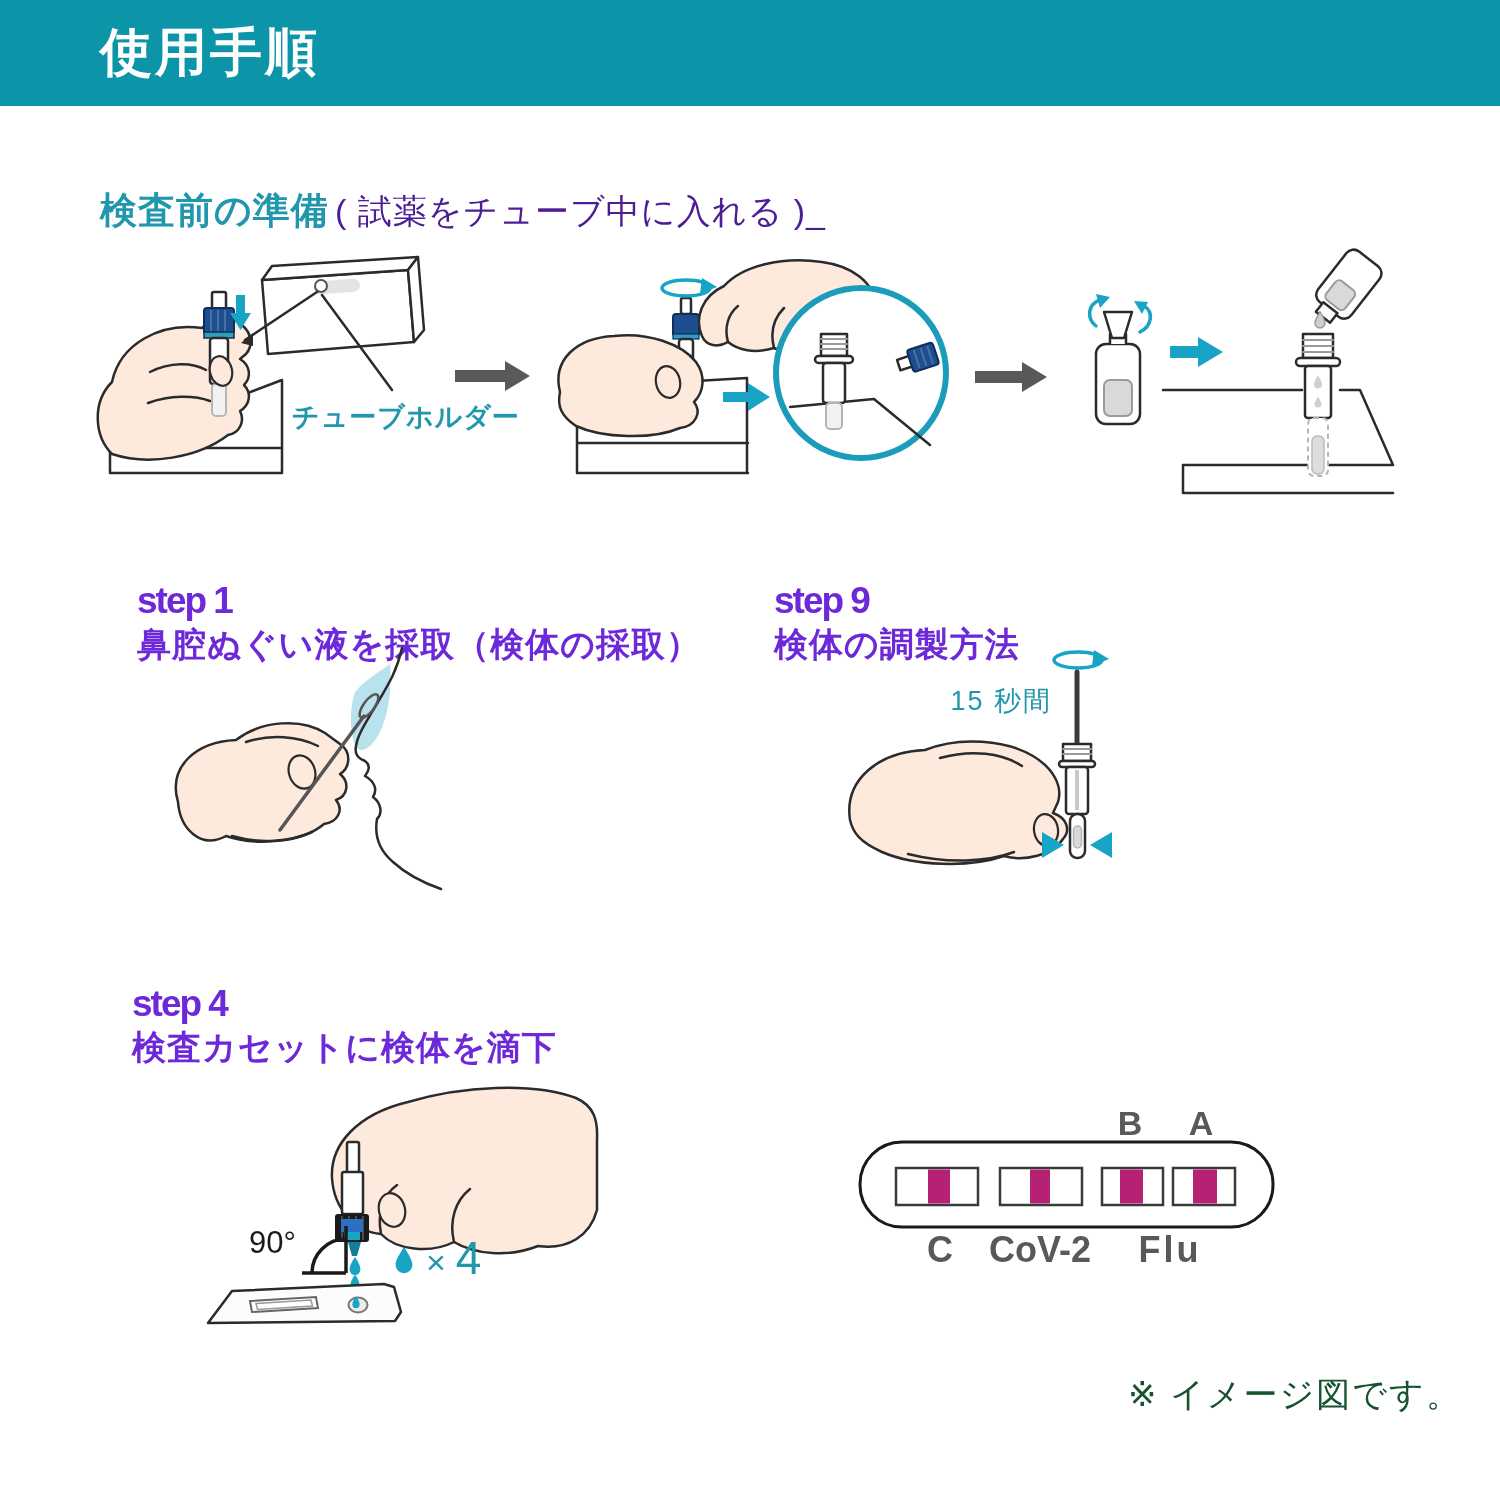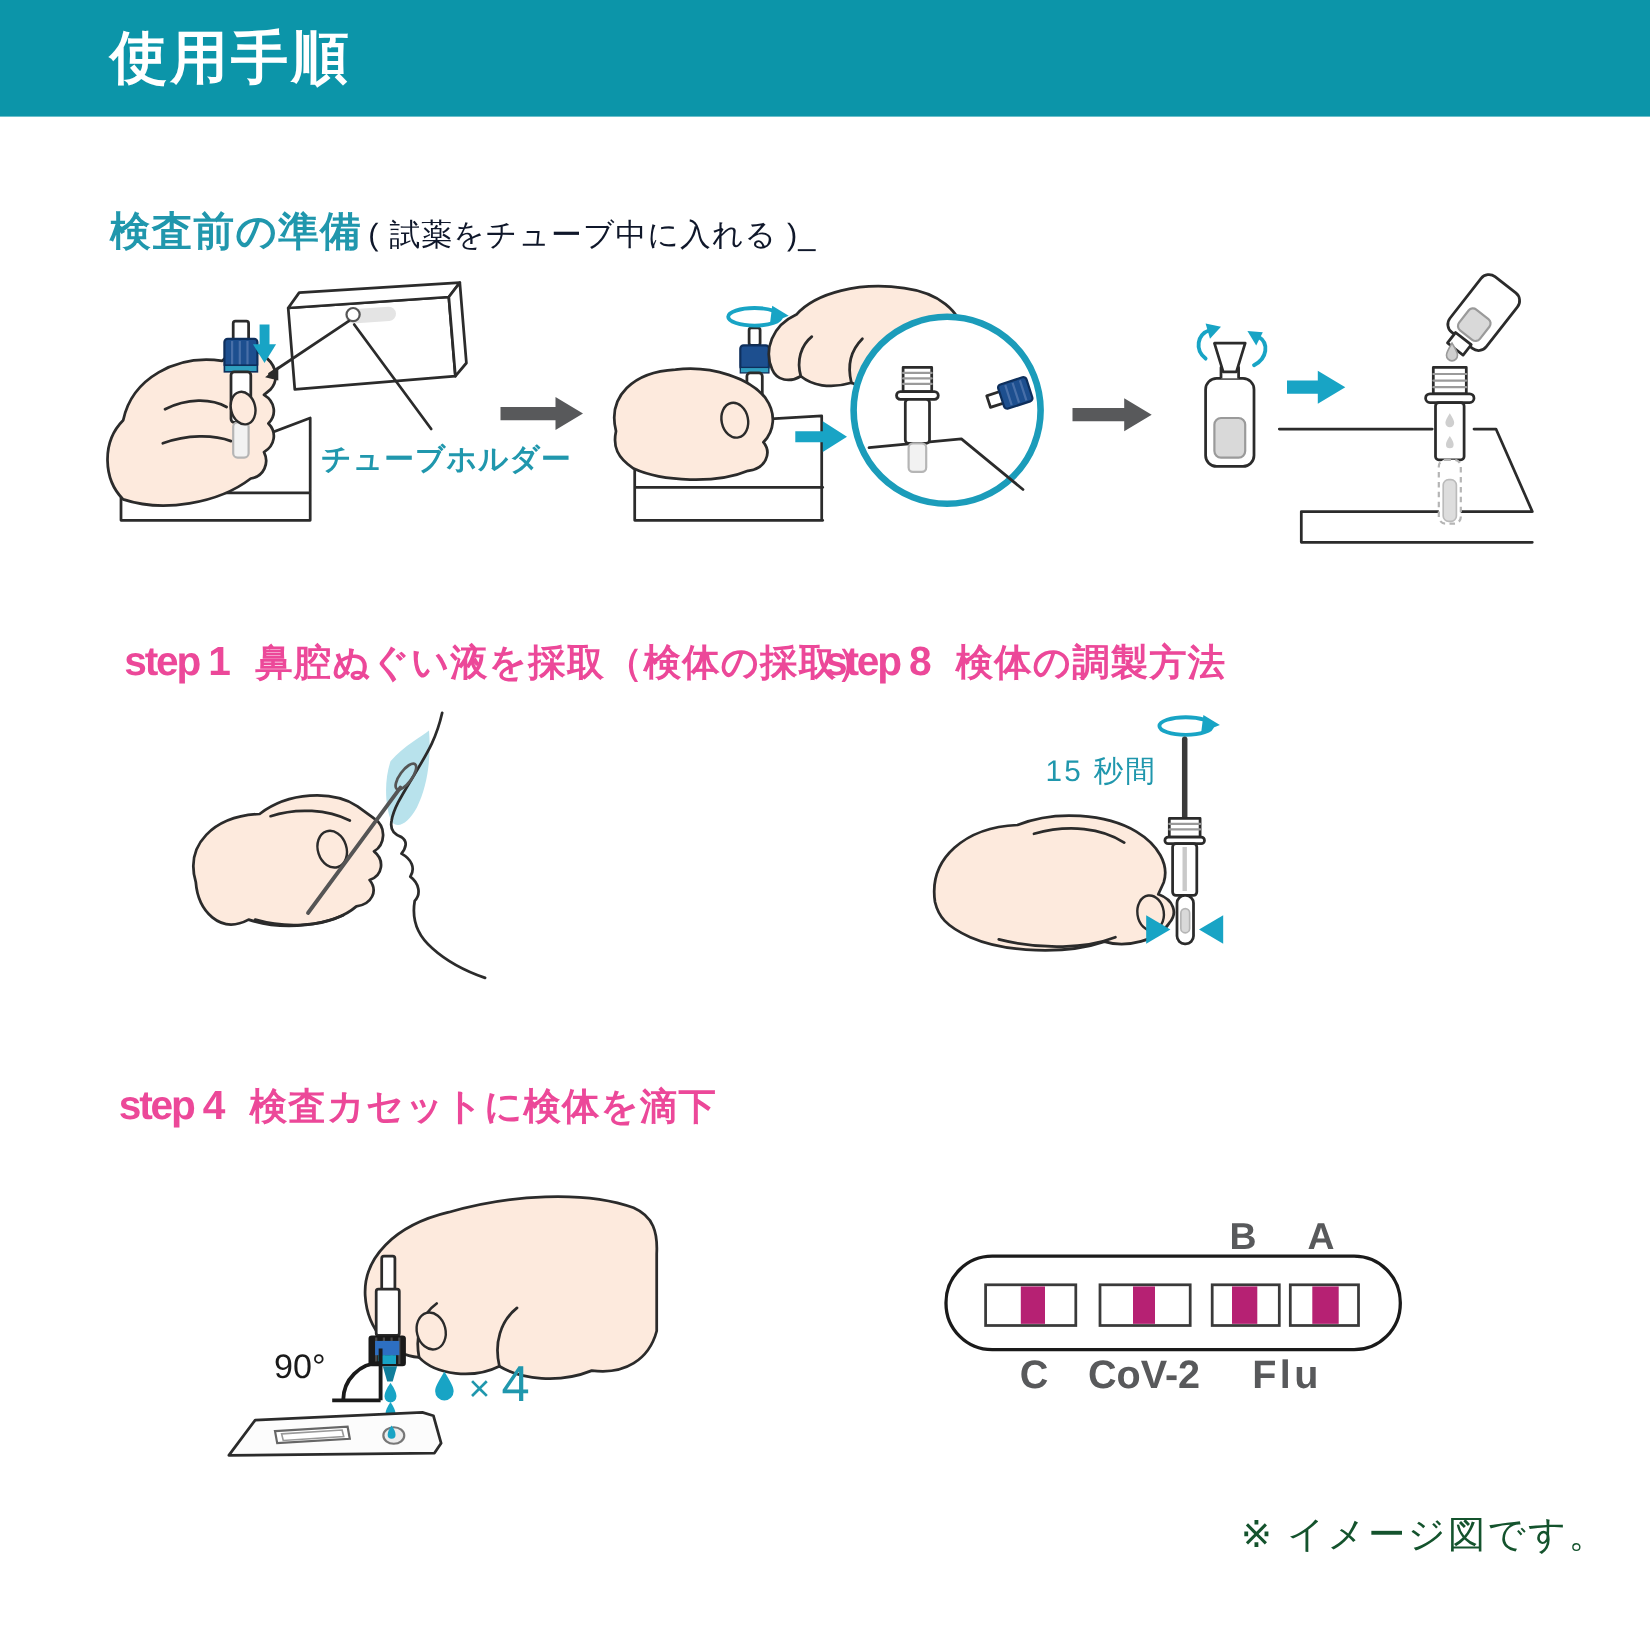--- a/index.html
+++ b/index.html
@@ -5,23 +5,23 @@
   html,body{margin:0;padding:0;background:#fff;}
   #canvas{position:relative;width:1500px;height:1500px;background:#ffffff;overflow:hidden;
           font-family:"Liberation Sans","DejaVu Sans",sans-serif;}
   .abs{position:absolute;}
   
   .header{left:0;top:0;width:1500px;height:106px;background:#0c95a9;display:flex;align-items:center;}
   .header-title{color:#ffffff;font-size:52px;font-weight:bold;letter-spacing:3px;margin-left:100px;}
   
   .prep-line{left:100px;top:186px;display:flex;align-items:baseline;white-space:nowrap;}
   .prep-head{color:#2097ad;font-size:37px;font-weight:bold;letter-spacing:1px;}
-  .prep-paren{color:#0f172a;font-size:28px;margin-left:6px;letter-spacing:1px;}
-  
-  .step-heading{display:flex;align-items:baseline;white-space:nowrap;color:#ec4899;}
+  .prep-paren{color:#4c1d95;font-size:34px;margin-left:6px;letter-spacing:1px;}
+  
+  .step-heading{display:flex;align-items:baseline;white-space:nowrap;color:#6d28d9;flex-direction:column;}
   .step-num{font-weight:800;font-size:37px;letter-spacing:-2px;}
   .step-title{font-weight:bold;font-size:34px;margin-left:24px;letter-spacing:1px;}
   .note{color:#14532d;font-size:34px;letter-spacing:2px;}
   
   .ln{stroke:#2b2b2b;stroke-width:2.5;fill:none;stroke-linecap:round;stroke-linejoin:round;}
   .lngray{stroke:#9a9a9a;stroke-width:2;fill:none;stroke-linecap:round;}
   .wh{fill:#ffffff;stroke:#2b2b2b;stroke-width:2.5;stroke-linejoin:round;}
   .whfade{fill:#f2f2f2;stroke:#b5b5b5;stroke-width:2;}
   .skin{fill:#fdeadd;stroke:#2b2b2b;stroke-width:2.5;stroke-linejoin:round;}
   .nail{fill:#fdeadd;stroke:#2b2b2b;stroke-width:2.2;}
@@ -152,21 +152,21 @@
         <path fill="#cfcfcf" transform="translate(1318,162) scale(.7)" d="M0,-8 C3,-3 5,0 5,3 A5,5 0 1 1 -5,3 C-5,0 -3,-3 0,-8 Z"></path>
       </g>
     </g>
   </svg>
 
   <div class="abs step-heading" style="left:113px;top:580px">
     <span class="step-num">step 1</span>
     <span class="step-title">鼻腔ぬぐい液を採取（検体の採取）</span>
   </div>
   <div class="abs step-heading" style="left:750px;top:580px">
-    <span class="step-num">step 8</span>
+    <span class="step-num">step 9</span>
     <span class="step-title">検体の調製方法</span>
   </div>
 
   <svg class="abs" style="left:150px;top:630px" width="400" height="300" viewBox="0 0 400 300">
     <path d="M205,62 C218,47 233,40 240,34 C242,58 239,84 229,104 C221,118 212,124 206,117 C200,104 199,80 205,62 Z" fill="#b8e2ec"></path>
     <path class="ln" stroke-width="3" d="M252,18 C247,40 240,52 228,72 C216,92 208,104 206,116 C204,126 210,129 215,131 C221,135 219,141 215,146 C224,151 228,159 223,167 C231,173 233,183 227,189 C224,207 230,221 243,232 C254,242 268,251 291,259"></path>
     <path class="skin" d="M28,172 C18,138 44,112 86,110 C112,90 152,88 175,103 L190,114 C202,122 200,138 190,144 C200,152 198,166 186,170 C194,180 188,192 174,194 C152,213 106,216 76,206 C50,220 30,198 28,172 Z"></path>
     <path class="ln" d="M96,112 C120,104 148,106 168,116 M82,206 C110,214 140,212 162,202"></path>
     <ellipse class="nail" cx="152" cy="142" rx="13" ry="17" transform="rotate(-18 152 142)"></ellipse>
     <g>

